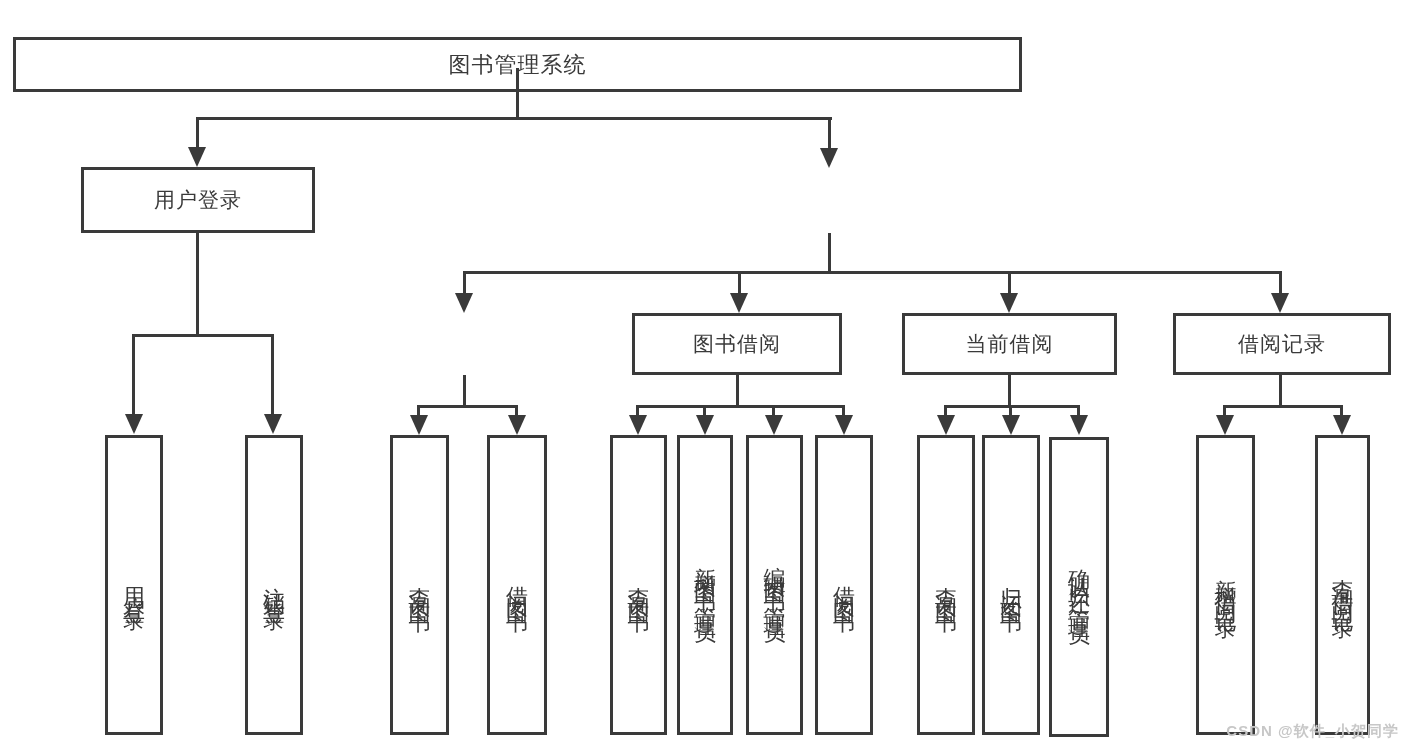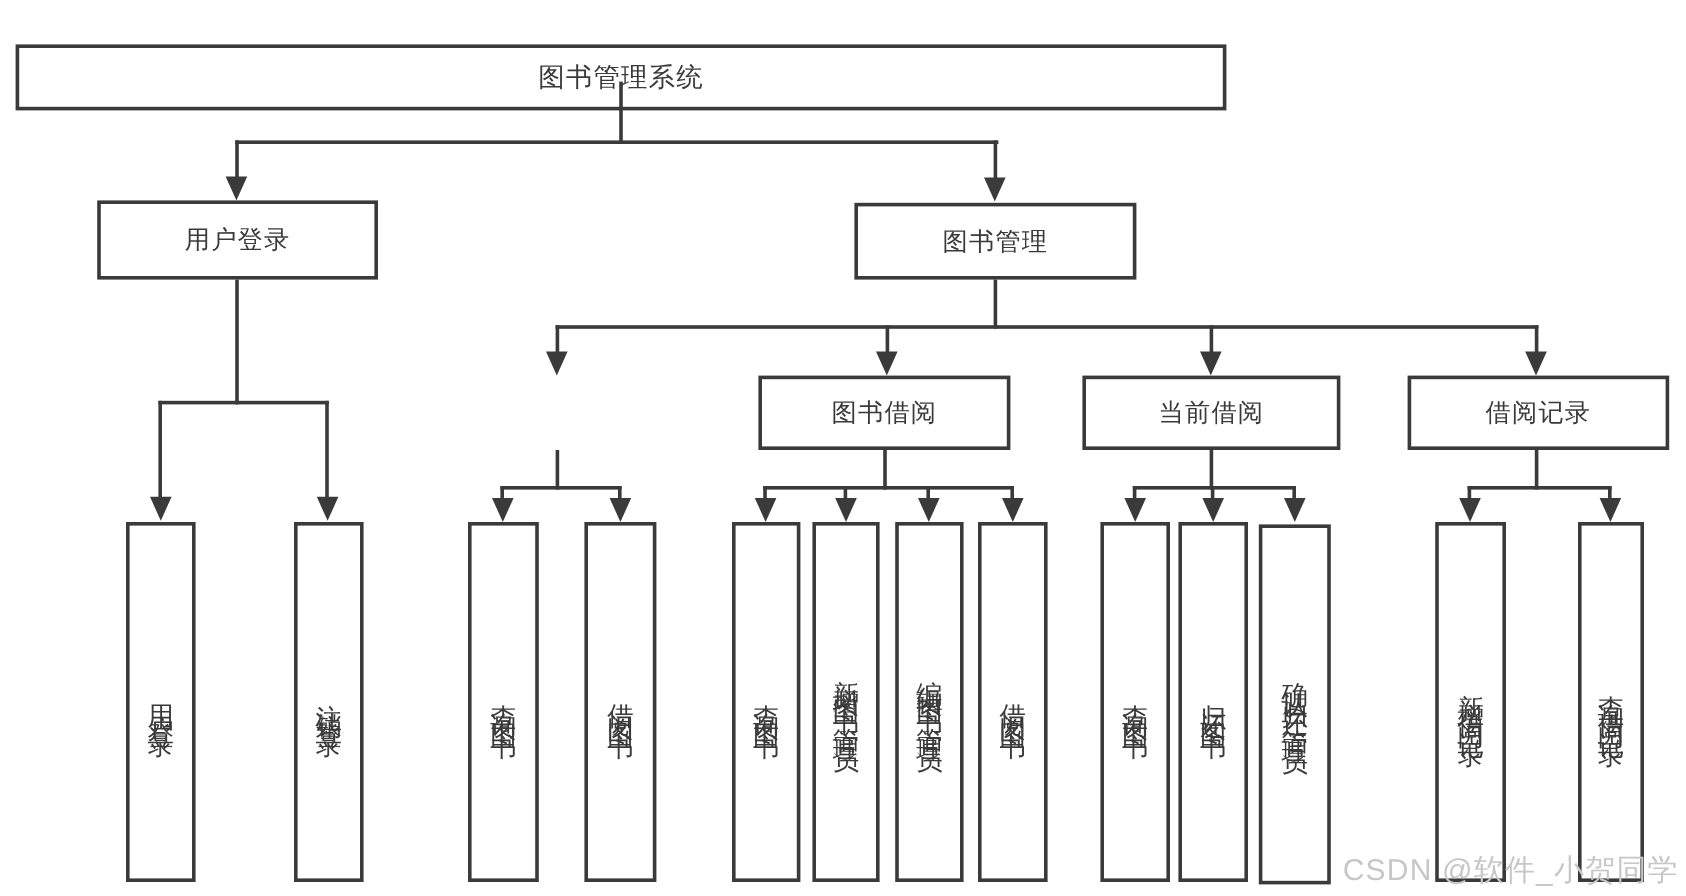--- a/index.html
+++ b/index.html
@@ -56,42 +56,42 @@
     width: 0;
     height: 0;
     border-left: 9px solid transparent;
     border-right: 9px solid transparent;
     border-top: 20px solid #3a3a3a;
   }
   .watermark {
     position: absolute;
     right: 6px;
     bottom: 6px;
-    font-size: 25px;
+    font-size: 15px;
     color: #c7c7c7;
     letter-spacing: 1px;
     white-space: nowrap;
+    font-weight: bold;
   }
 </style>
 </head>
 <body>
 
 <div class="canvas">
 
   <div class="hbox root" style="left:13px; top:13px; width:1009px; height:55px;margin-top:24px;">图书管理系统</div>
 
   <div class="line" style="left:516px; top:68px; width:3px; height:51px;"></div>
   <div class="line" style="left:196px; top:117px; width:636px; height:3px;"></div>
   <div class="line" style="left:196px; top:117px; width:3px; height:33px;"></div>
   <div class="tri" style="left:188px; top:147px;"></div>
   <div class="line" style="left:828px; top:117px; width:3px; height:33px;"></div>
   <div class="tri" style="left:820px; top:148px;"></div>
 
   <div class="hbox" style="left:81px; top:167px; width:234px; height:66px;">用户登录</div>
-  <div class="hbox" style="left:712px; top:169px; width:235px; height:64px;">图书管理</div>
 
   <div class="line" style="left:196px; top:233px; width:3px; height:104px;"></div>
   <div class="line" style="left:132px; top:334px; width:142px; height:3px;"></div>
   <div class="line" style="left:132px; top:334px; width:3px; height:82px;"></div>
   <div class="tri" style="left:125px; top:414px;"></div>
   <div class="line" style="left:271px; top:334px; width:3px; height:82px;"></div>
   <div class="tri" style="left:264px; top:414px;"></div>
 
   <div class="line" style="left:828px; top:233px; width:3px; height:41px;"></div>
   <div class="line" style="left:463px; top:271px; width:819px; height:3px;"></div>

